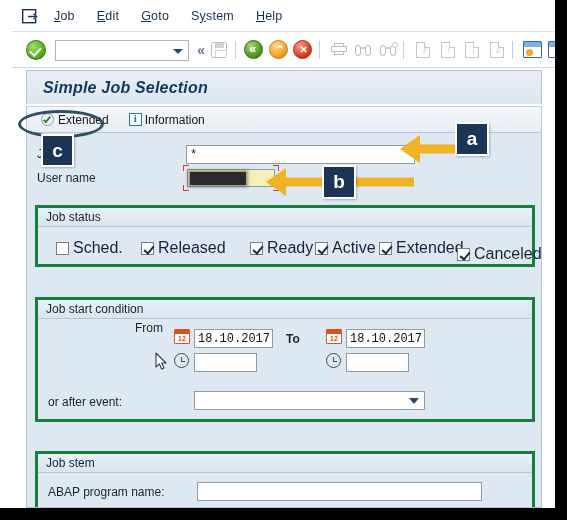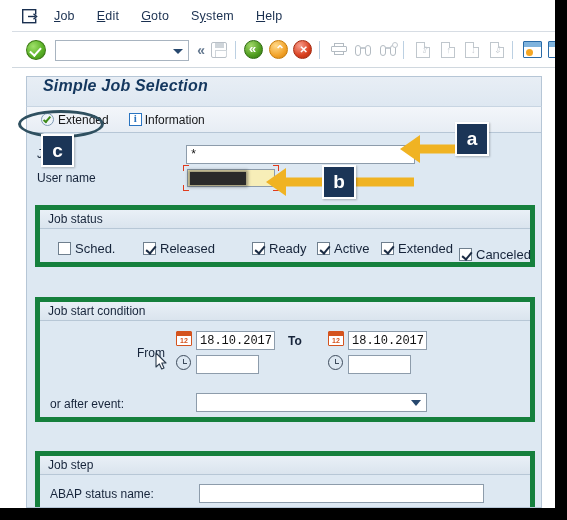--- a/index.html
+++ b/index.html
@@ -145,26 +145,26 @@
 
   
   .body-area {
     position: absolute;
     left: 0; top: 68px;
     width: 543px; height: 440px;
     background: #ffffff;
   }
   .titlebar {
     position: absolute;
-    left: 14px; top: 8px;
+    left: 14px; top: 2px;
     width: 516px; height: 34px;
     background: linear-gradient(to bottom, #e8eef5 0%, #dde7f1 100%);
     border: 1px solid #b6c6d6;
     border-bottom: none;
-    display: flex; align-items: flex-start;
+    display: flex; align-items: center;
   }
   .title-text {
     margin-left: 16px;
     font-size: 16px;
     font-style: italic;
     font-weight: bold;
     color: #14375e;
     letter-spacing: .2px;
   }
   .apptoolbar {
@@ -238,21 +238,21 @@
     position: absolute; left: 2px; top: 2px;
     width: 56px; height: 13px;
     background: #2a2a2a;
     box-shadow: 0 0 3px 2px rgba(40,40,40,.45);
   }
 
   
   .group {
     position: absolute;
     background: #dde8f2;
-    border: 5px solid #15803d;
+    border: 3px solid #15803d;
   }
   .group-hdr {
     height: 19px;
     background: linear-gradient(to bottom,#e9f0f7 0%, #dae4ee 100%);
     border-bottom: 1px solid #b7c7d6;
     display: flex; align-items: center;
   }
   .group-hdr .t {
     font-size: 12px; color: #16243a; margin-left: 8px;
   }
@@ -266,21 +266,21 @@
     border: 1px solid #6f7f8e;
     position: relative;
   }
   .cb.checked:after {
     content: "";
     position: absolute; left: 3.5px; top: 1px;
     width: 4px; height: 8px;
     border: solid #1b2c44; border-width: 0 2px 2px 0;
     transform: rotate(40deg);
   }
-  .cb-lbl { font-size: 13px; color: #16243a; margin-left: 4px; white-space: nowrap; }
+  .cb-lbl { font-size: 16px; color: #16243a; margin-left: 4px; white-space: nowrap; }
 
   
   .ico-cal {
     width: 16px; height: 15px; border: 1.5px solid #d4531e; background: #fff;
     position: relative; border-radius: 1px;
   }
   .ico-cal .hd { position:absolute;left:0;top:0;width:100%;height:4px;background:#d4531e; }
   .ico-cal .n { position:absolute;left:0;top:4px;width:100%;text-align:center;font-size:7px;
                 color:#d4531e;font-weight:bold;line-height:9px;font-family:"Liberation Sans",sans-serif;}
   .ico-clock {
@@ -538,21 +538,21 @@
             </div>
           </div>
         </div>
 
         <div class="group" style="left:8px; top:164px; width:500px; height:125px;">
           <div class="group-hdr">
             <span class="t">Job start condition</span>
           </div>
           <div class="group-body" style="height:105px;">
 
-            <span class="fld-label" style="position:absolute; left:97px; top:25px;">From</span>
+            <span class="fld-label" style="position:absolute; left:97px; top:2px;">From</span>
             <span class="ico-cal" style="position:absolute; left:136px; top:10px;">
               <span class="hd"></span>
                 <span class="n">12</span>
             </span>
             <input class="sap-input" style="position: absolute; left: 156px; top: 10px; width: 79px;" value="18.10.2017">
 
             <span class="fld-label" style="position:absolute; left:248px; top:13px;font-weight:bold;">To</span>
             <span class="ico-cal" style="position:absolute; left:288px; top:10px;">
               <span class="hd"></span>
                 <span class="n">12</span>
@@ -567,24 +567,24 @@
 
             <span class="fld-label" style="position:absolute; left:10px; top:76px;">or after event:</span>
             <div class="sap-select" style="position:absolute; left:156px; top:72px; width:231px;">
               <span class="arrow"></span>
             </div>
           </div>
         </div>
 
         <div class="group" style="left:8px; top:318px; width:500px; height:56px; border-bottom:none;">
           <div class="group-hdr">
-            <span class="t">Job step</span>
+            <span class="t">Job stem</span>
           </div>
           <div class="group-body" style="height:36px;">
-            <span class="fld-label" style="position:absolute; left:10px; top:12px;">ABAP status name:</span>
+            <span class="fld-label" style="position:absolute; left:10px; top:12px;">ABAP program name:</span>
             <input class="sap-input" style="position: absolute; left: 159px; top: 9px; width: 285px;" value="">
           </div>
         </div>
 
         <div class="cursor" style="left:128px; top:219px;">
           <svg width="13" height="19" viewBox="0 0 13 19">
             <path d="M1,1 L1,15 L4.4,11.9 L6.7,17 L9,16 L6.8,11 L11,11 Z" fill="#ffffff" stroke="#2b3b4d" stroke-width="1.1" stroke-linejoin="round"></path>
           </svg>
         </div>
 

